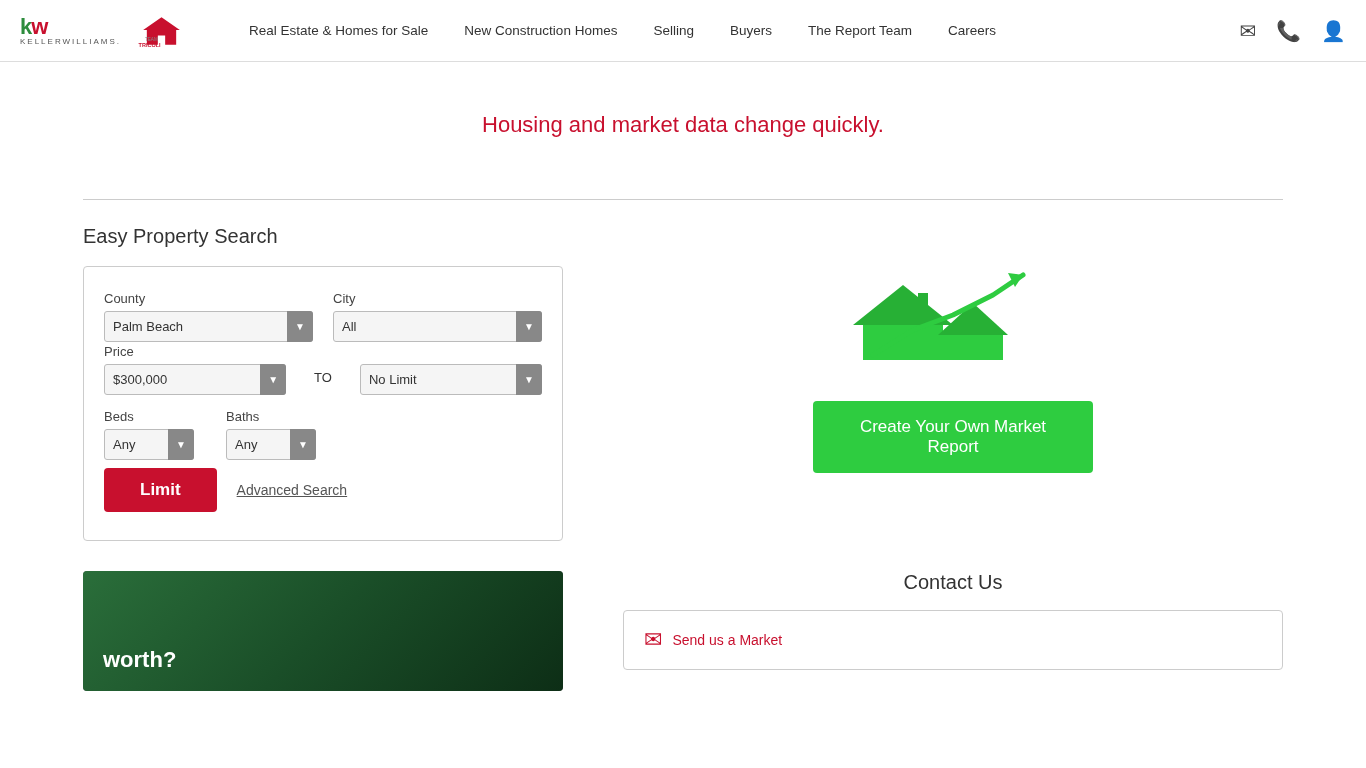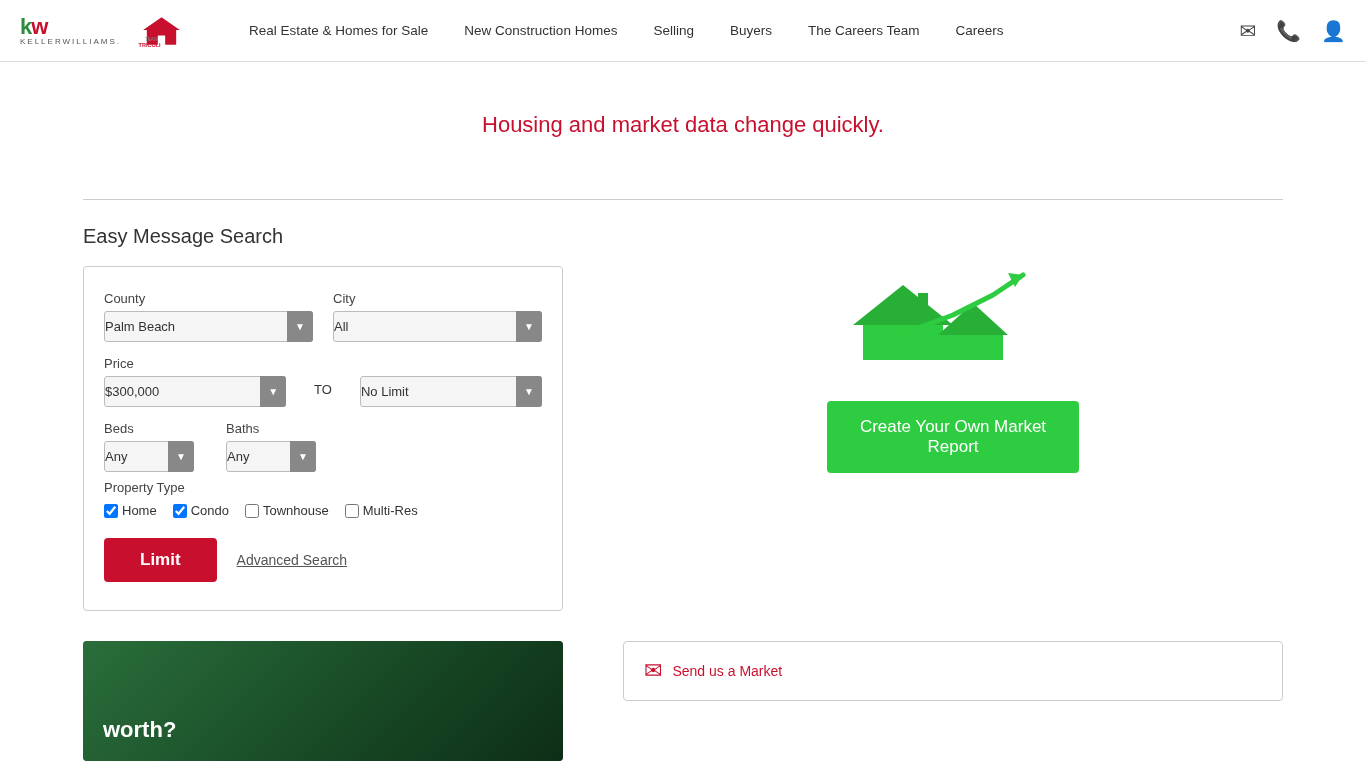--- a/index.html
+++ b/index.html
@@ -129,40 +129,40 @@
     }
     .search-form-box {
       border: 1px solid #ccc;
       border-radius: 4px;
       padding: 24px 20px 28px;
       background: #fff;
     }
     .form-row {
       display: flex;
       gap: 20px;
-      margin-bottom: 14px;
+      margin-bottom: 2px;
     }
     .form-group {
       display: flex;
       flex-direction: column;
       flex: 1;
     }
     .form-group label {
       font-size: 13px;
       color: #444;
       margin-bottom: 5px;
     }
     .select-wrapper {
       position: relative;
       display: flex;
       align-items: center;
     }
     .select-wrapper select {
       width: 100%;
-      padding: 7px 28px 7px 0;
+      padding: 7px 28px 7px 8px;
       border: 1px solid #bbb;
       border-radius: 3px;
       background: #f5f5f5;
       font-size: 13px;
       color: #333;
       appearance: none;
       -webkit-appearance: none;
       cursor: pointer;
     }
     .select-arrow {
@@ -289,21 +289,21 @@
     }
     .market-report-btn {
       background: #2ecc40;
       color: #fff;
       border: none;
       border-radius: 4px;
       padding: 16px 30px;
       font-size: 17px;
       cursor: pointer;
       font-weight: 500;
-      width: 252px;
+      width: 280px;
       text-align: center;
     }
 
     
     .bottom-cols {
       display: flex;
       gap: 60px;
       margin-top: 30px;
       align-items: flex-start;
     }
@@ -385,21 +385,21 @@
         <text x="12" y="30" font-size="5" fill="#888" font-family="Arial">TEAM</text>
       </svg>
     </div>
   </div>
 
   <div class="nav-links">
     <a class="nav-link">Real Estate &amp; Homes for Sale</a>
     <a class="nav-link">New Construction Homes</a>
     <a class="nav-link">Selling</a>
     <a class="nav-link">Buyers</a>
-    <a class="nav-link">The Careers Team</a>
+    <a class="nav-link">The Report Team</a>
     <a class="nav-link">Careers</a>
   </div>
 
   <div class="nav-icons">
     <span class="nav-icon" title="Email">✉</span>
     <span class="nav-icon" title="Phone">📞</span>
     <span class="nav-icon" title="Account">👤</span>
   </div>
 </nav>
 
@@ -407,21 +407,21 @@
 
   <div class="alert-section">
     <p class="alert-text-1">Housing and market data change quickly.</p>
   </div>
 
   <hr class="divider">
 
   <div class="main-cols">
 
     <div class="search-col">
-      <h2 class="section-title">Easy Message Search</h2>
+      <h2 class="section-title">Easy Property Search</h2>
 
       <div class="search-form-box">
 
         <div class="form-row">
           <div class="form-group">
             <label>County</label>
             <div class="select-wrapper">
               <select>
                 <option>Palm Beach</option>
                 <option>Broward</option>
@@ -492,41 +492,20 @@
                 <option>Any</option>
                 <option>1+</option>
                 <option>2+</option>
                 <option>3+</option>
               </select>
               <div class="select-arrow">▼</div>
             </div>
           </div>
         </div>
 
-        <div class="prop-type-section">
-          <label class="section-label">Property Type</label>
-          <div class="checkboxes">
-            <label class="checkbox-item">
-              <input type="checkbox" checked="" style=""> 
-                <span>Home</span>
-            </label>
-            <label class="checkbox-item">
-              <input type="checkbox" checked="" style=""> 
-                <span>Condo</span>
-            </label>
-            <label class="checkbox-item">
-              <input type="checkbox" style=""> 
-                <span>Townhouse</span>
-            </label>
-            <label class="checkbox-item">
-              <input type="checkbox" style=""> 
-                <span>Multi-Res</span>
-            </label>
-          </div>
-        </div>
 
         <div class="search-actions">
           <button class="search-btn">Limit</button>
           <button class="advanced-link">Advanced Search</button>
         </div>
 
       </div>
     </div>
 
     <div class="market-col">
@@ -555,20 +534,21 @@
 
     <div class="home-worth-card">
       <div class="home-worth-bg"></div>
       <div class="home-worth-text">
         <br>
         <span>worth?</span>
       </div>
     </div>
 
     <div class="contact-col">
+      <h2 class="contact-title">Contact Us</h2>
       <div class="contact-box">
         <div class="contact-item">
           <span class="contact-icon">✉</span>
           <span>Send us a Market</span>
         </div>
       </div>
     </div>
 
   </div>
 

